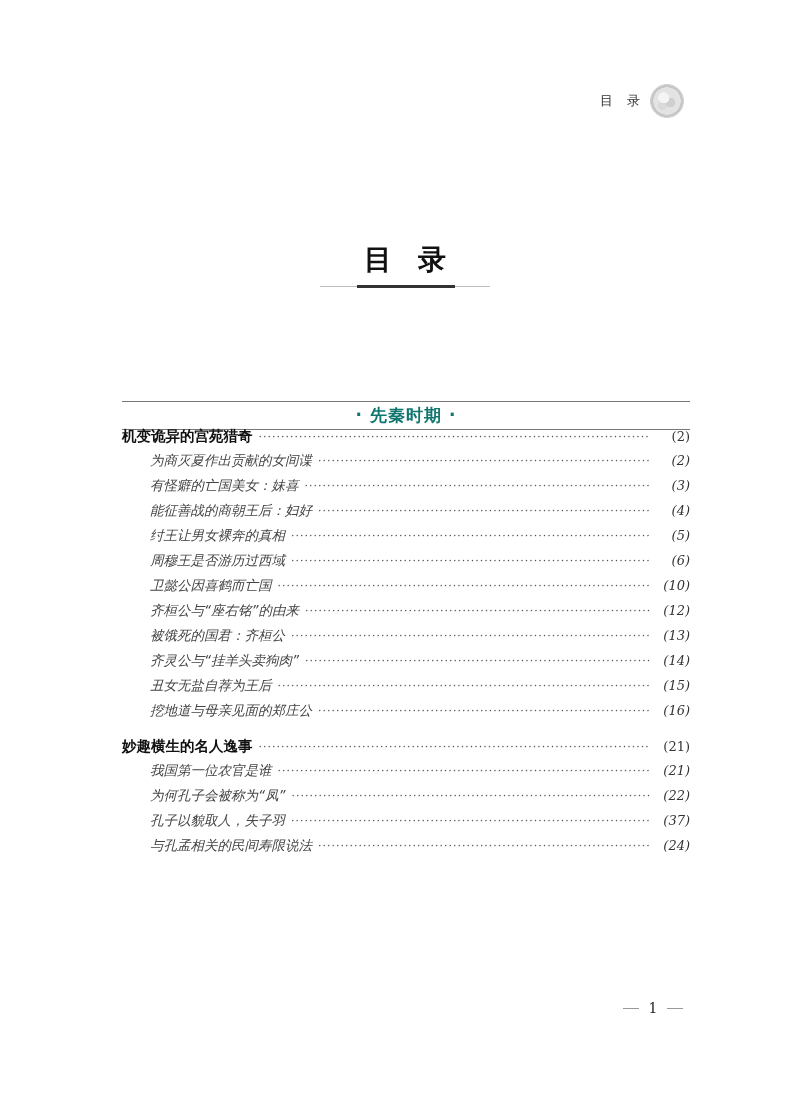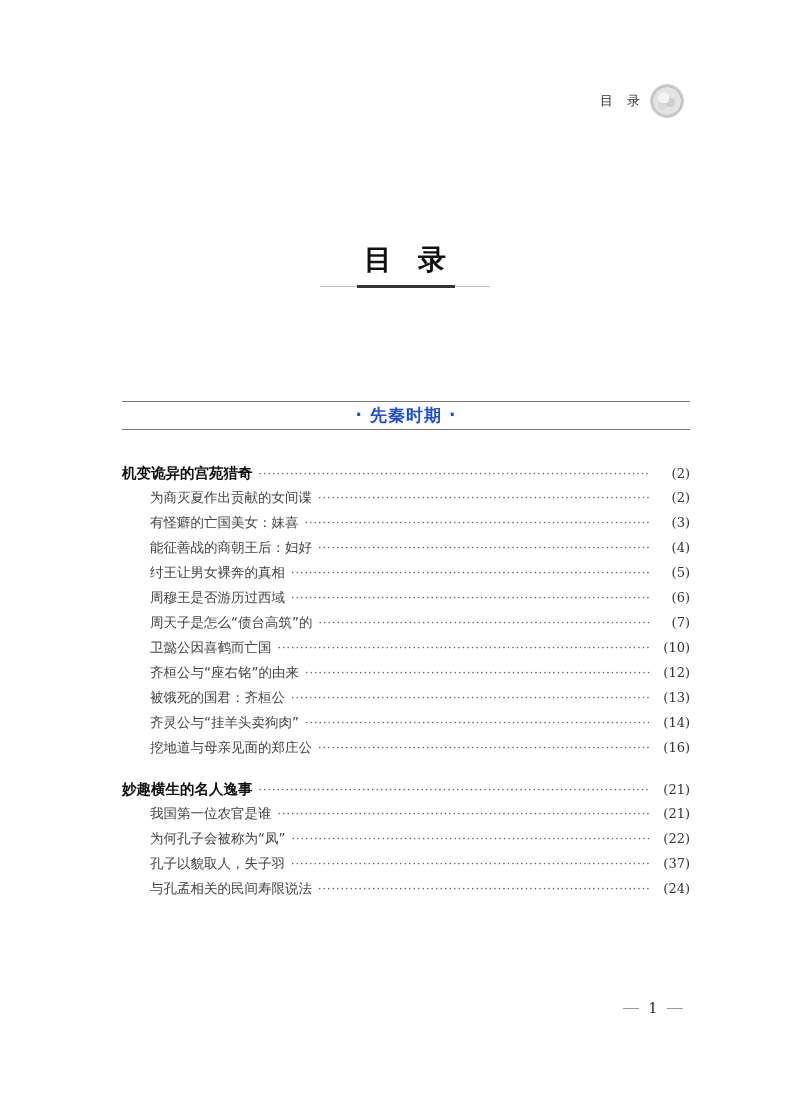--- a/index.html
+++ b/index.html
@@ -80,49 +80,50 @@
       left: 122px;
       width: 568px;
       height: 27px;
       border-top: 1px solid #777;
       border-bottom: 1px solid #777;
       text-align: center;
       line-height: 27px;
       font-family: "DejaVu Sans", sans-serif;
       font-weight: bold;
       font-size: 17px;
-      color: #1d4ed8;
+      color: #0f766e;
       letter-spacing: 1px;
     }
     .toc {
       position: absolute;
-      top: 460px;
+      top: 423px;
       left: 122px;
       width: 568px;
     }
     .toc-row {
       display: flex;
       align-items: baseline;
       height: 25px;
       line-height: 25px;
       font-size: 14px;
     }
     .toc-row.chapter {
       font-weight: bold;
       font-size: 14.5px;
       color: #111;
     }
     .toc-row.chapter.gap {
-      margin-top: 16px;
+      margin-top: 10px;
     }
     .toc-row.entry {
       padding-left: 28px;
       color: #444;
       font-family: "DejaVu Sans", sans-serif;
       font-size: 13.5px;
+      font-style: italic;
     }
     .toc-title {
       white-space: nowrap;
     }
     .toc-dots {
       flex: 1;
       overflow: hidden;
       white-space: nowrap;
       margin: 0 6px;
       color: #555;
@@ -204,43 +205,43 @@
       <span class="toc-title">纣王让男女裸奔的真相</span>
       <span class="toc-dots"></span>
       <span class="toc-page">(5)</span>
     </div>
     <div class="toc-row entry">
       <span class="toc-title">周穆王是否游历过西域</span>
       <span class="toc-dots"></span>
       <span class="toc-page">(6)</span>
     </div>
     <div class="toc-row entry">
-      <span class="toc-title">周天子是怎么“债台高筑”的</span>
-      <span class="toc-dots"></span>
-      <span class="toc-page">(7)</span>
-    </div>
-    <div class="toc-row entry">
       <span class="toc-title">卫懿公因喜鹤而亡国</span>
       <span class="toc-dots"></span>
       <span class="toc-page">(10)</span>
     </div>
     <div class="toc-row entry">
       <span class="toc-title">齐桓公与“座右铭”的由来</span>
       <span class="toc-dots"></span>
       <span class="toc-page">(12)</span>
     </div>
     <div class="toc-row entry">
       <span class="toc-title">被饿死的国君：齐桓公</span>
       <span class="toc-dots"></span>
       <span class="toc-page">(13)</span>
     </div>
     <div class="toc-row entry">
       <span class="toc-title">齐灵公与“挂羊头卖狗肉”</span>
       <span class="toc-dots"></span>
       <span class="toc-page">(14)</span>
+    </div>
+    <div class="toc-row entry">
+      <span class="toc-title">丑女无盐自荐为王后</span>
+      <span class="toc-dots"></span>
+      <span class="toc-page">(15)</span>
     </div>
     <div class="toc-row entry">
       <span class="toc-title">挖地道与母亲见面的郑庄公</span>
       <span class="toc-dots"></span>
       <span class="toc-page">(16)</span>
     </div>
     <div class="toc-row chapter gap">
       <span class="toc-title">妙趣横生的名人逸事</span>
       <span class="toc-dots"></span>
       <span class="toc-page">(21)</span>

